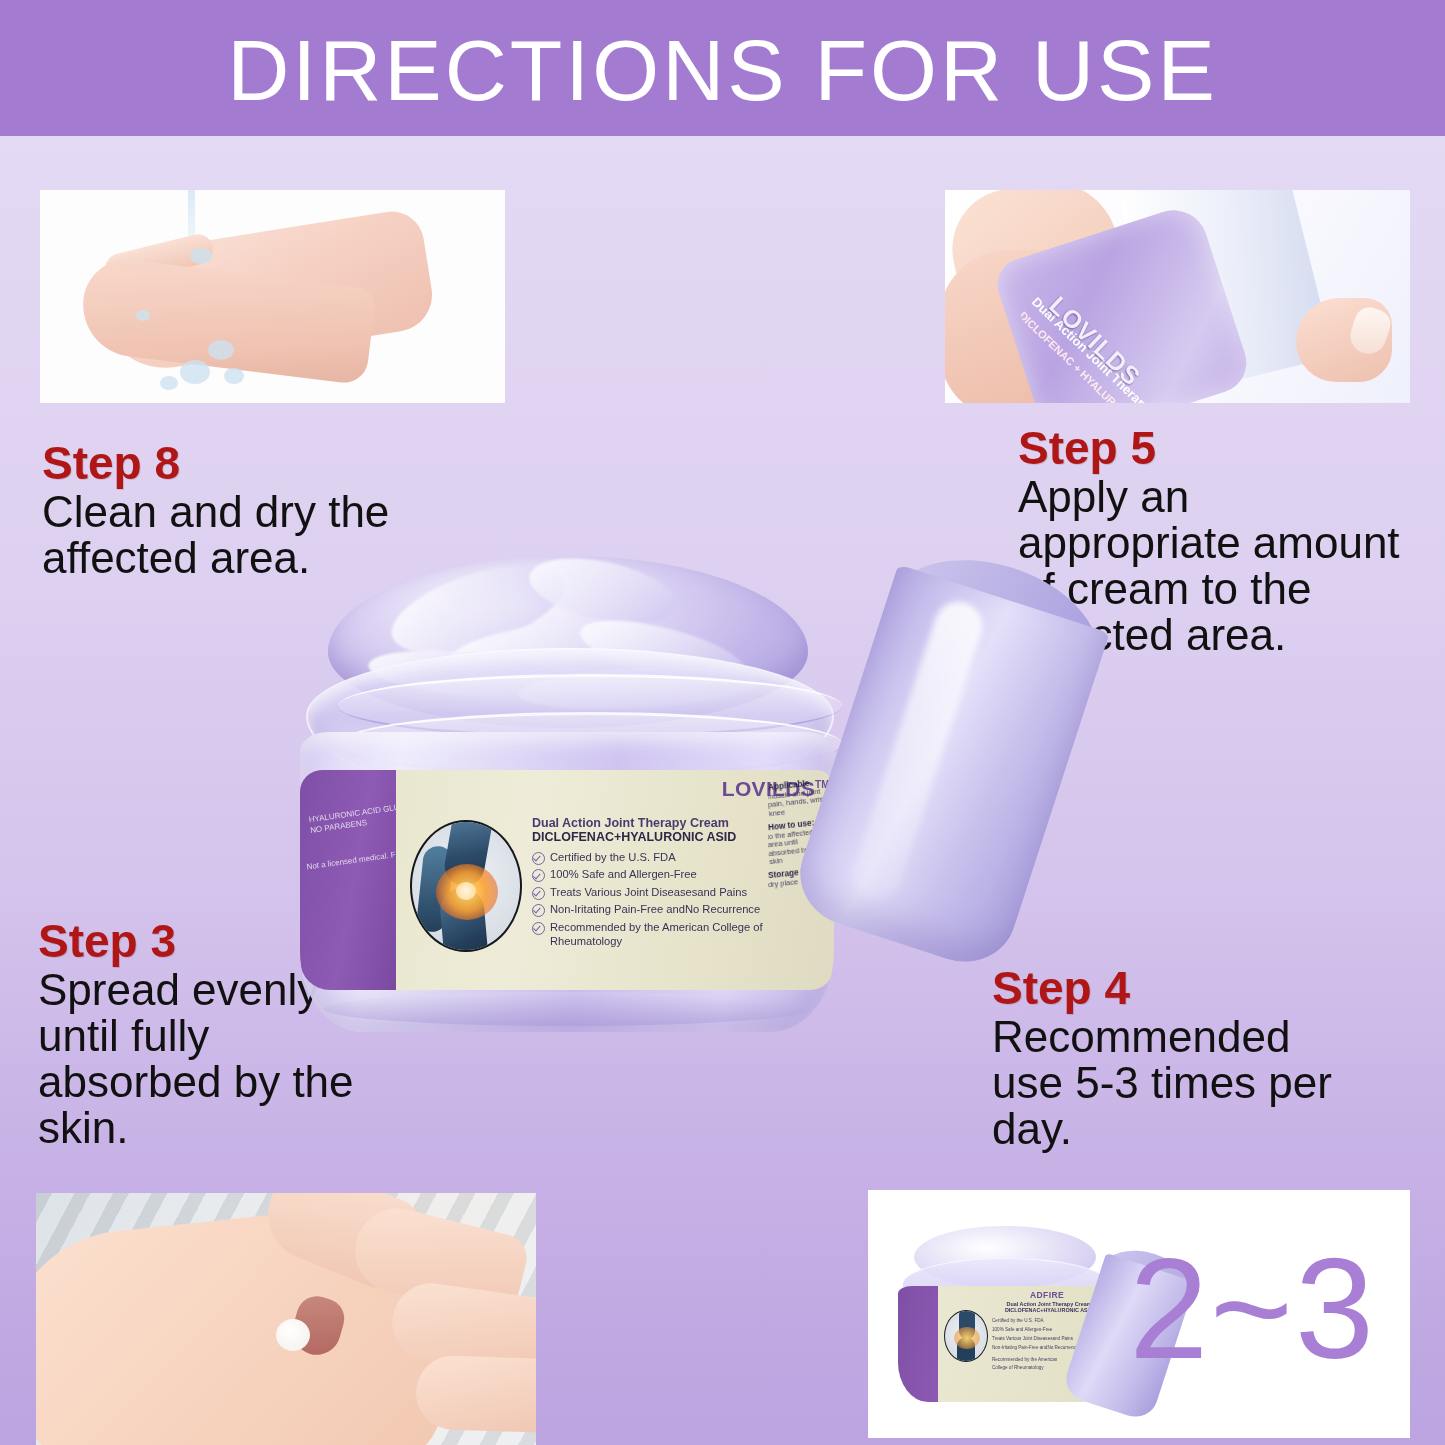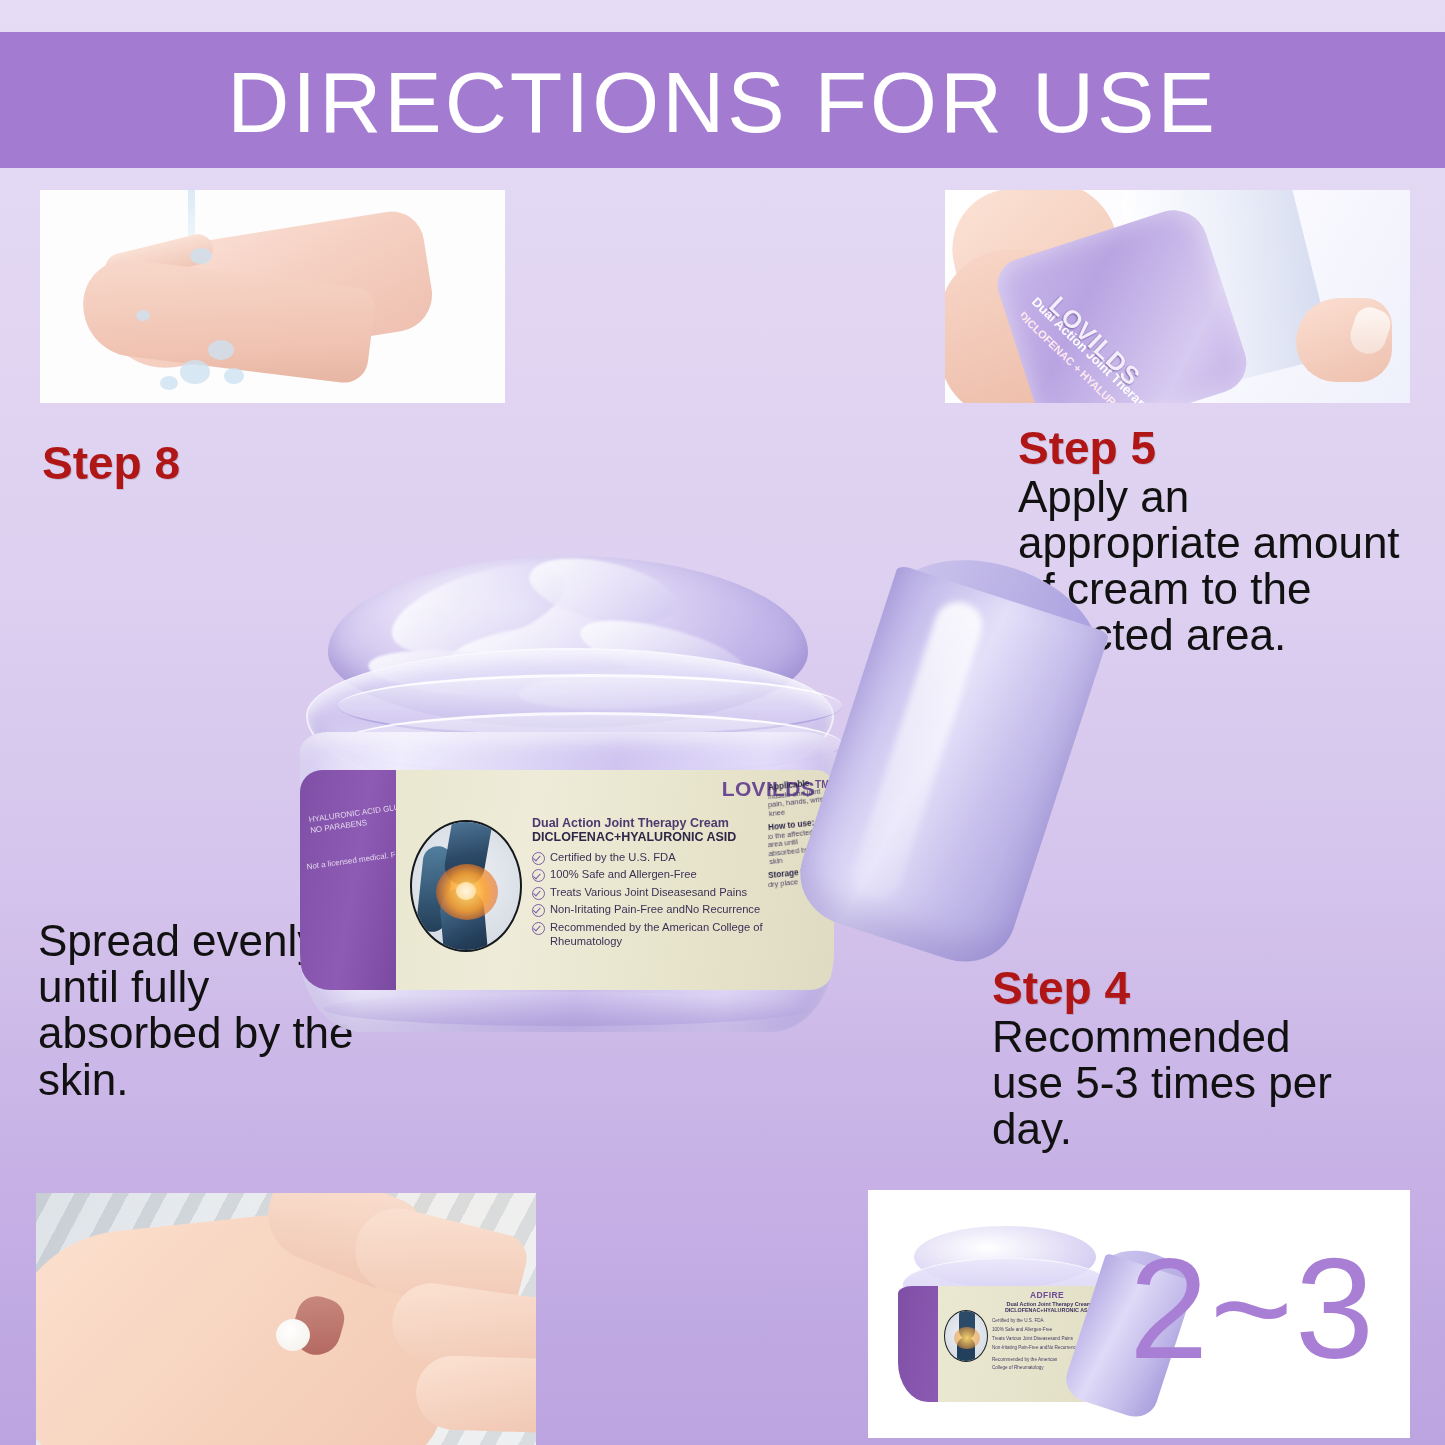--- a/index.html
+++ b/index.html
@@ -11,21 +11,21 @@
   #page{
     position:relative;width:1445px;height:1445px;
     background:linear-gradient(180deg,#e6dcf5 0%,#e2d7f3 18%,#ddd0f0 40%,#d4c3ec 62%,#c6b0e5 82%,#bba4e0 100%);
     overflow:hidden;
   }
 
   
   #header-band{
     position:absolute;left:0;top:0;width:1445px;height:136px;
     background:#a37cd2;
-    display:flex;align-items:center;justify-content:center;margin-top:32px;
+    display:flex;align-items:center;justify-content:center;
   }
   #header-title{
     color:#ffffff;
     font-size:86px;
     letter-spacing:3px;
     font-weight:400;
     white-space:nowrap;
     line-height:1;
     margin-top:4px;
   }
@@ -441,28 +441,30 @@
         <div class="tr-brand">LOVILDS</div>
         <div class="tr-ing">DICLOFENAC + HYALURONIC ACID</div>
       </div>
       <div class="tr-finger"></div>
       <div class="tr-nail"></div>
     </div>
   </div>
 
   <div class="step" id="step-1">
     <div class="step-label">Step 8</div>
+    <div class="step-body">Clean and dry the affected area.</div>
   </div>
 
   <div class="step" id="step-2">
     <div class="step-label">Step 5</div>
     <div class="step-body">Apply an appropriate amount of cream to the affected area.</div>
   </div>
 
   <div class="step" id="step-3">
+    <div class="step-label">Step 3</div>
     <div class="step-body">Spread evenly until fully absorbed by the skin.</div>
   </div>
 
   <div class="step" id="step-4">
     <div class="step-label">Step 4</div>
     <div class="step-body">Recommended use 5-3 times per day.</div>
   </div>
 
   <div id="jar">
 

